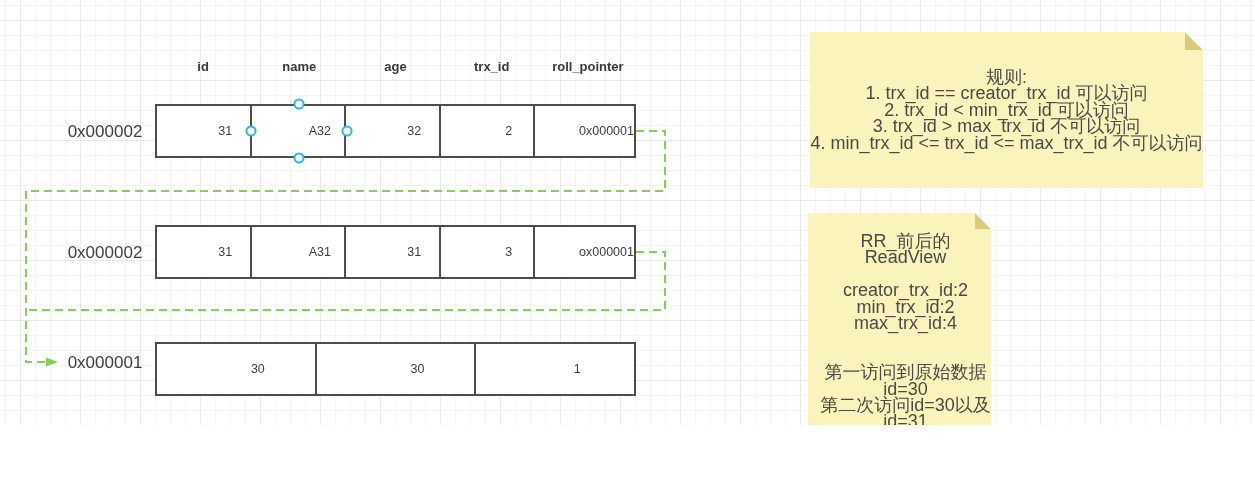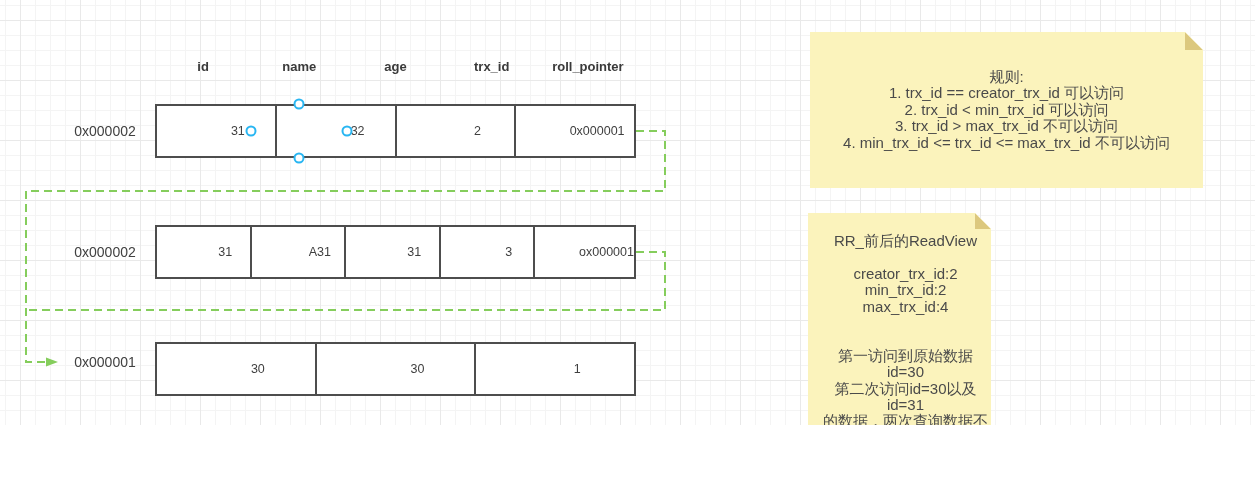--- a/index.html
+++ b/index.html
@@ -45,35 +45,35 @@
     flex: 1;
     display: flex; align-items: center; justify-content: center;
     border-right: 2px solid #4d4d4d;
     font-size: 12.5px; color: #404040; margin-left: 44px;
   }
   .cell:last-child { border-right: none; }
 
   .row-label {
     width: 100px; height: 15px; line-height: 15px;
     text-align: center;
-    font-size: 14px; color: #404040;
+    font-size: 17px; color: #404040;
   }
 
   
   svg.overlay {
     position: absolute; left: 0; top: 0;
     width: 1255px; height: 499px;
   }
 
   
   .note {
     box-sizing: border-box;
     background: #fbf3bc;
     text-align: center;
-    font-size: 15px;
+    font-size: 18px;
     line-height: 16.4px;
     color: #4a4a4a;
   }
   .note .fold {
     position: absolute; top: 0; right: 0;
   }
   .note-text { white-space: pre-line; }
   .note-1 {
     left: 810px; top: 32px; width: 393px; height: 156px;
     clip-path: polygon(0 0, calc(100% - 18px) 0, 100% 18px, 100% 100%, 0 100%);
@@ -105,20 +105,21 @@
     <div class="header-cell">id</div>
     <div class="header-cell">name</div>
     <div class="header-cell">age</div>
     <div class="header-cell">trx_id</div>
     <div class="header-cell">roll_pointer</div>
   </div>
 
   <div class="abs row-label" style="left:55px; top:124px;">0x000002</div>
   <div class="abs record-row" style="left:155px; top:104px;">
     <div class="cell">31</div>
+    <div class="cell">A32</div>
     <div class="cell">32</div>
     <div class="cell">2</div>
     <div class="cell">0x000001</div>
   </div>
 
   <div class="abs row-label" style="left:55px; top:245px;">0x000002</div>
   <div class="abs record-row" style="left:155px; top:225px;">
     <div class="cell">31</div>
     <div class="cell">A31</div>
     <div class="cell">31</div>

